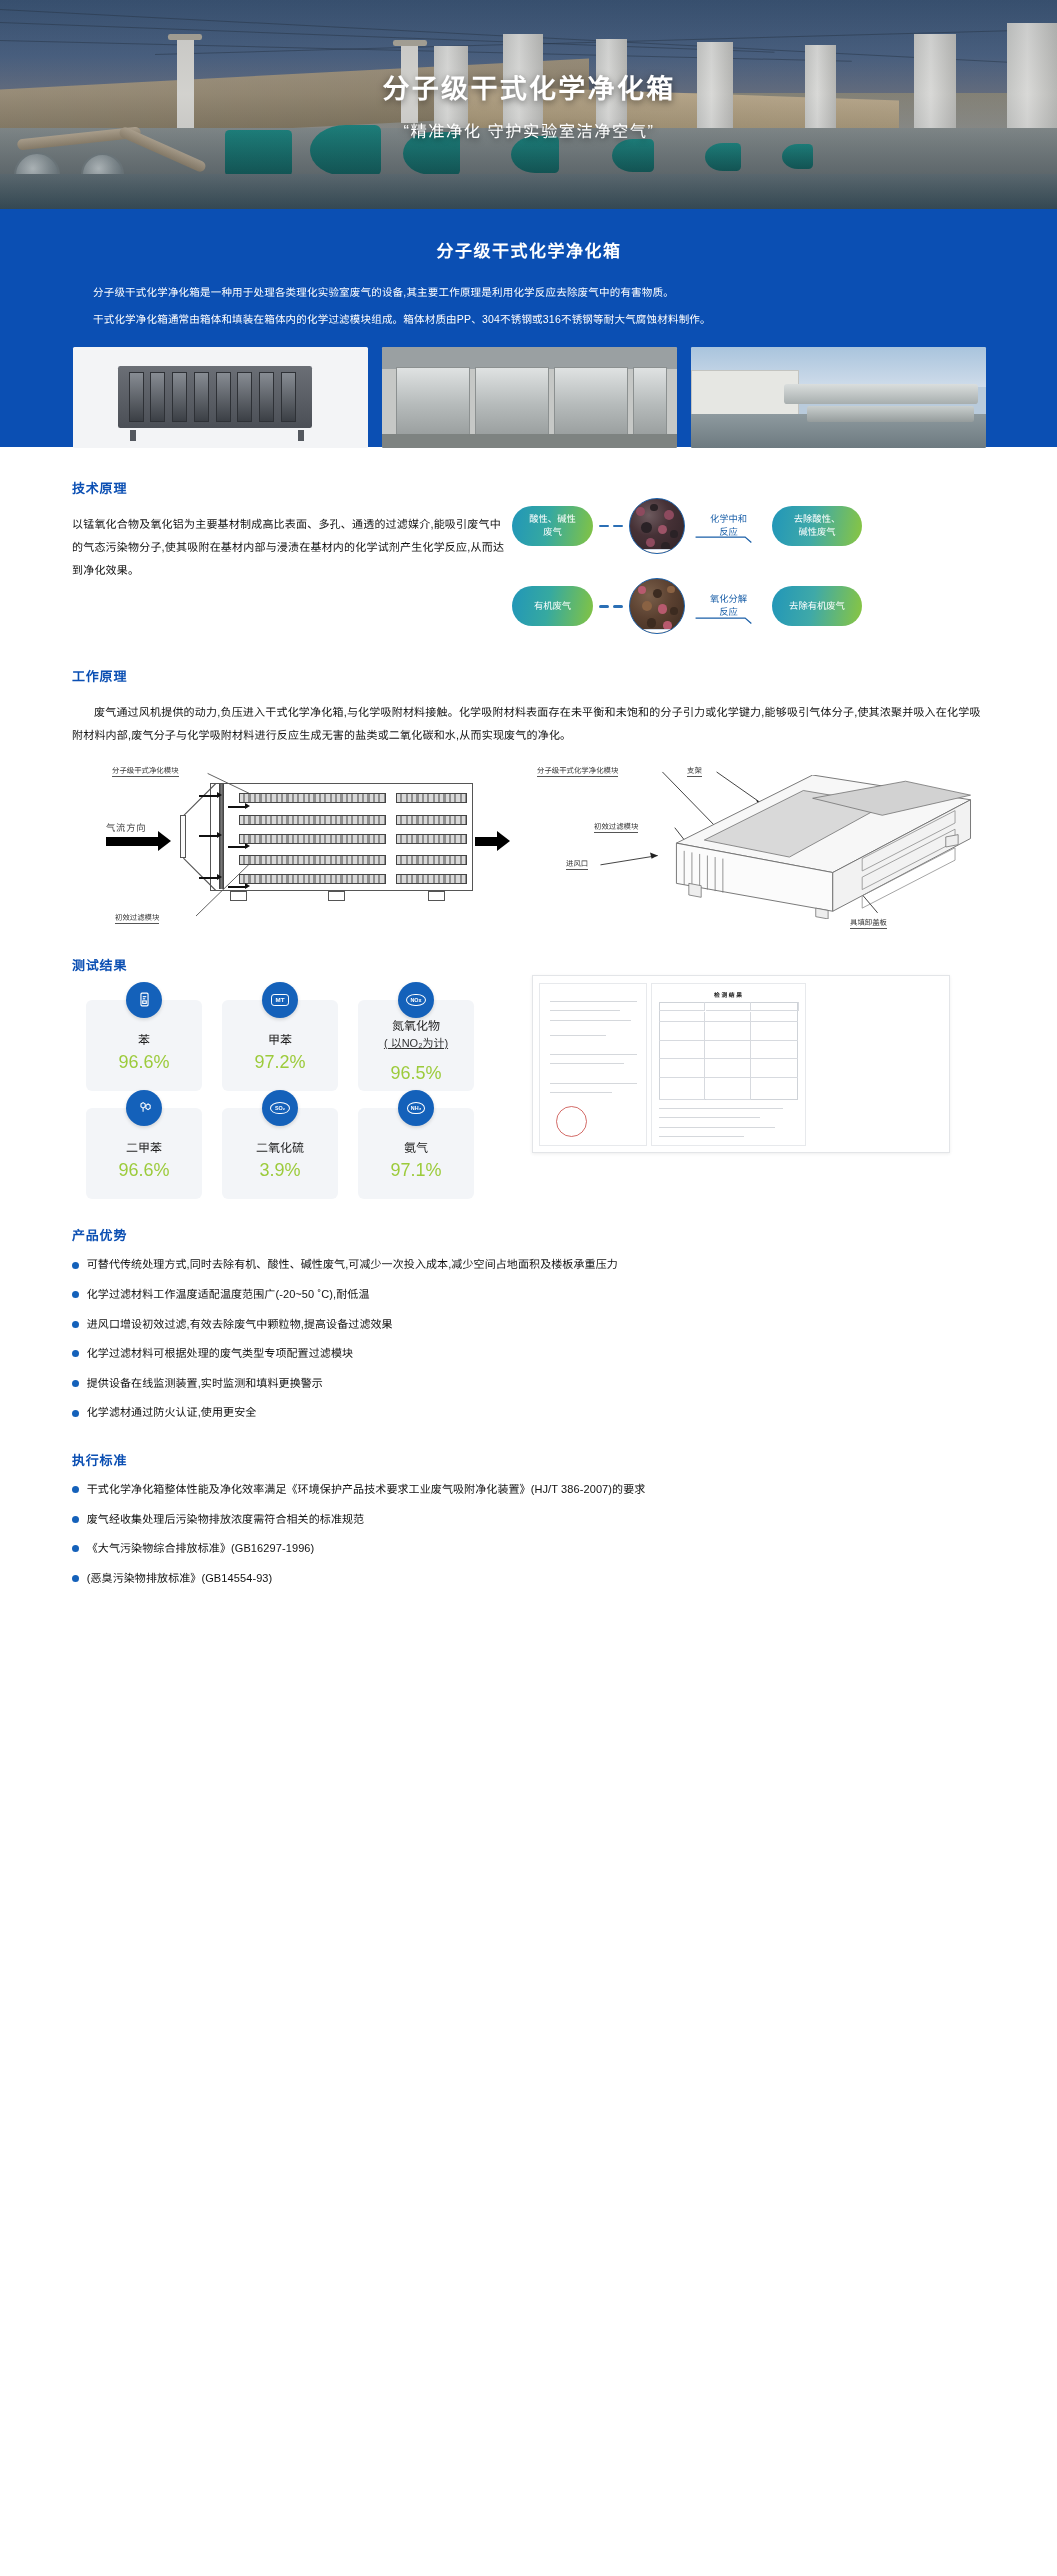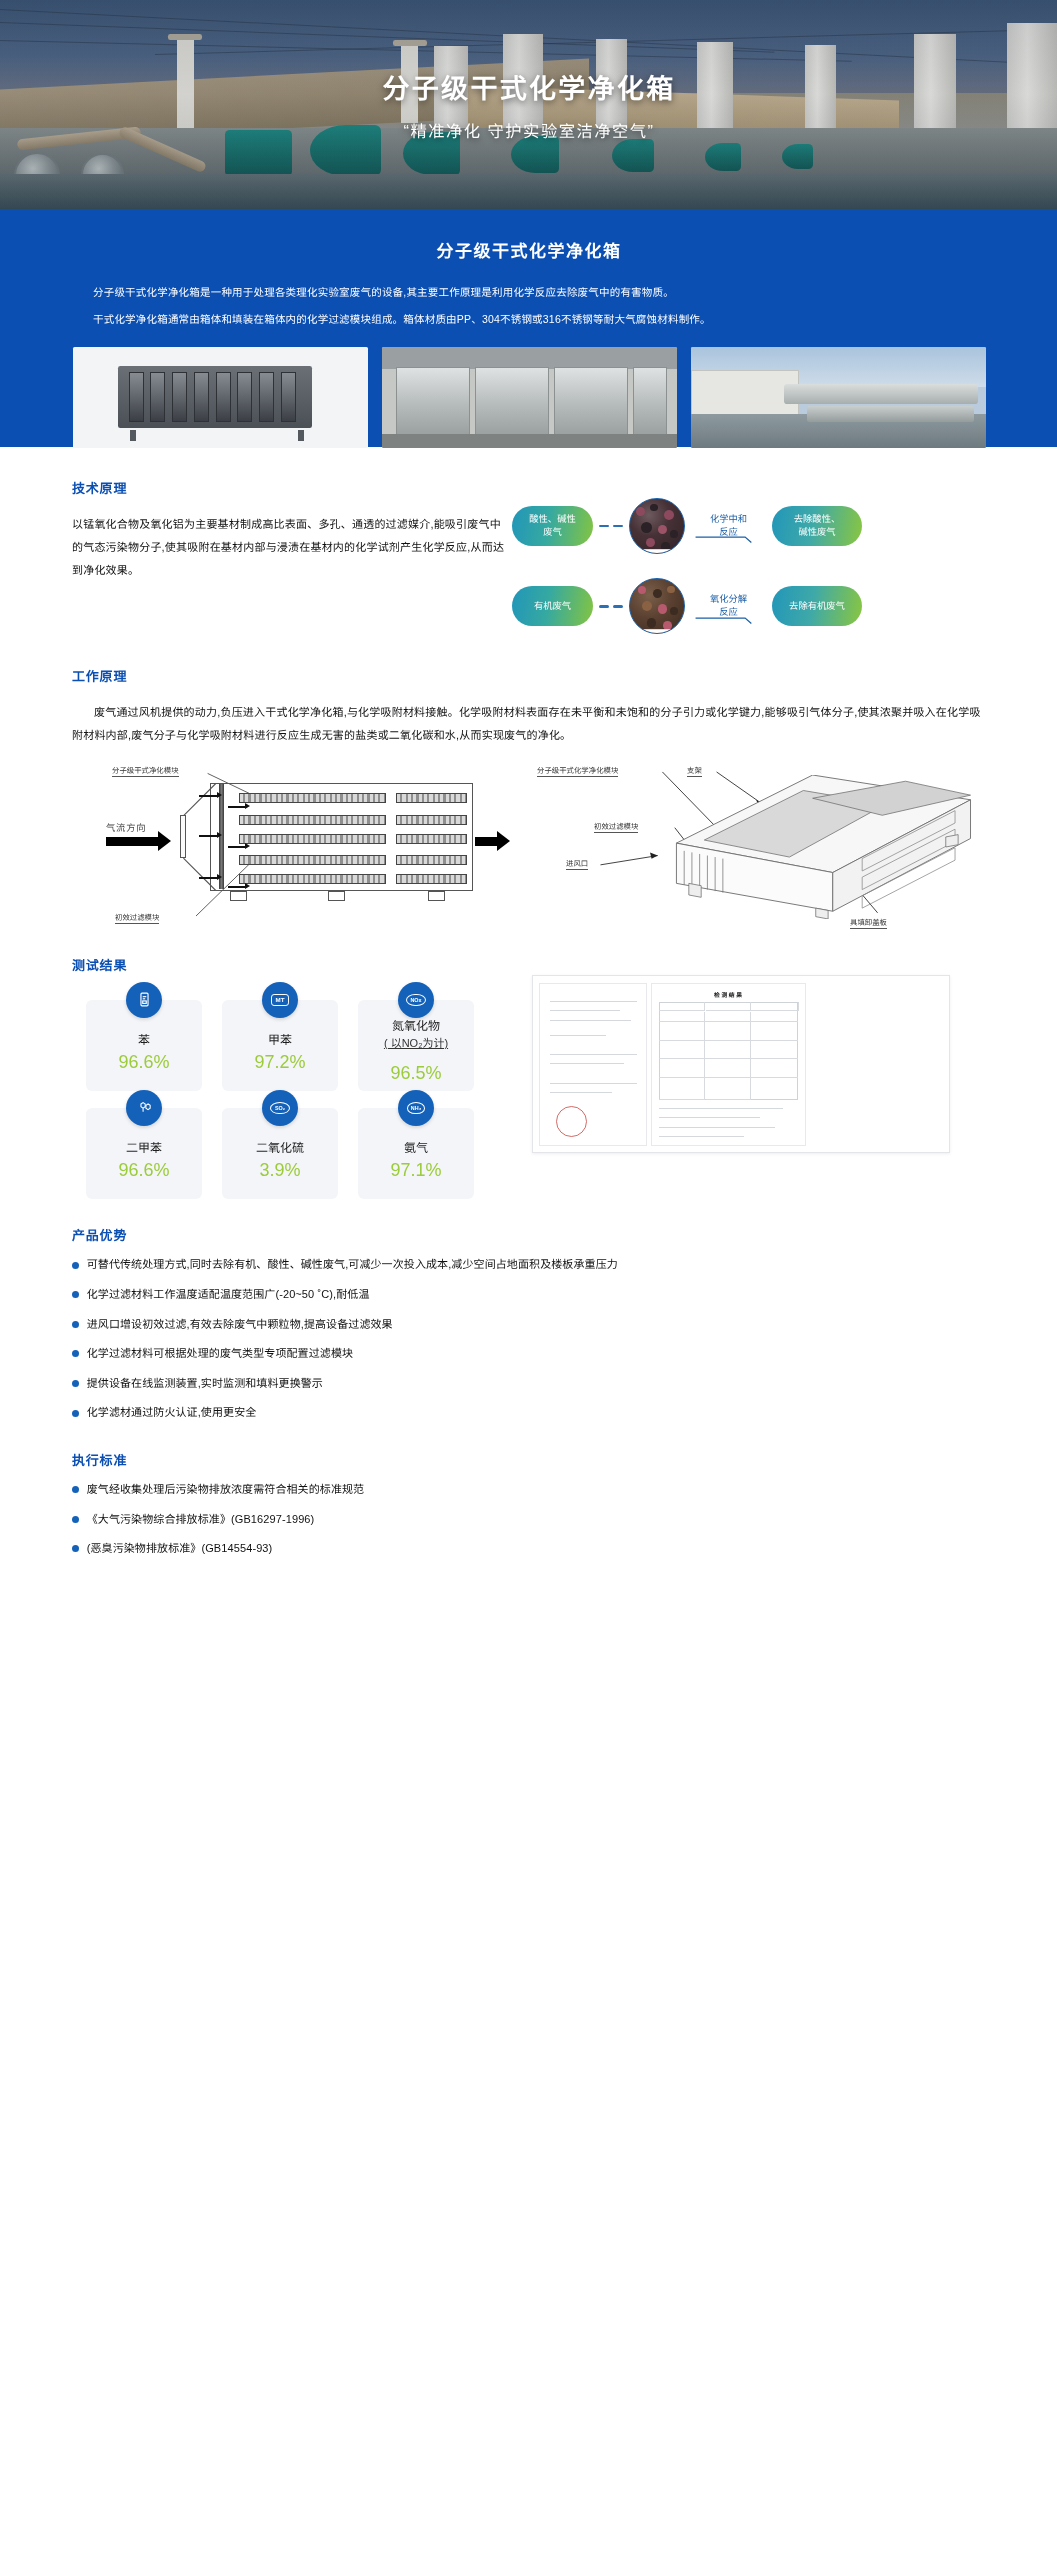--- a/index.html
+++ b/index.html
@@ -668,20 +668,24 @@
     <div class="bul-dot"></div>
     <div class="bul-txt">化学滤材通过防火认证,使用更安全</div>
   </div>
 </section>
 
 <section class="sec std">
   <div class="sec-h">执行标准</div>
 
   <div class="bul">
     <div class="bul-dot"></div>
+    <div class="bul-txt" style="width:805px;">干式化学净化箱整体性能及净化效率满足《环境保护产品技术要求工业废气吸附净化装置》(HJ/T 386-2007)的要求</div>
+  </div>
+  <div class="bul">
+    <div class="bul-dot"></div>
     <div class="bul-txt">废气经收集处理后污染物排放浓度需符合相关的标准规范</div>
   </div>
   <div class="bul">
     <div class="bul-dot"></div>
     <div class="bul-txt">《大气污染物综合排放标准》(GB16297-1996)</div>
   </div>
   <div class="bul">
     <div class="bul-dot"></div>
     <div class="bul-txt">(恶臭污染物排放标准》(GB14554-93)</div>
   </div>

